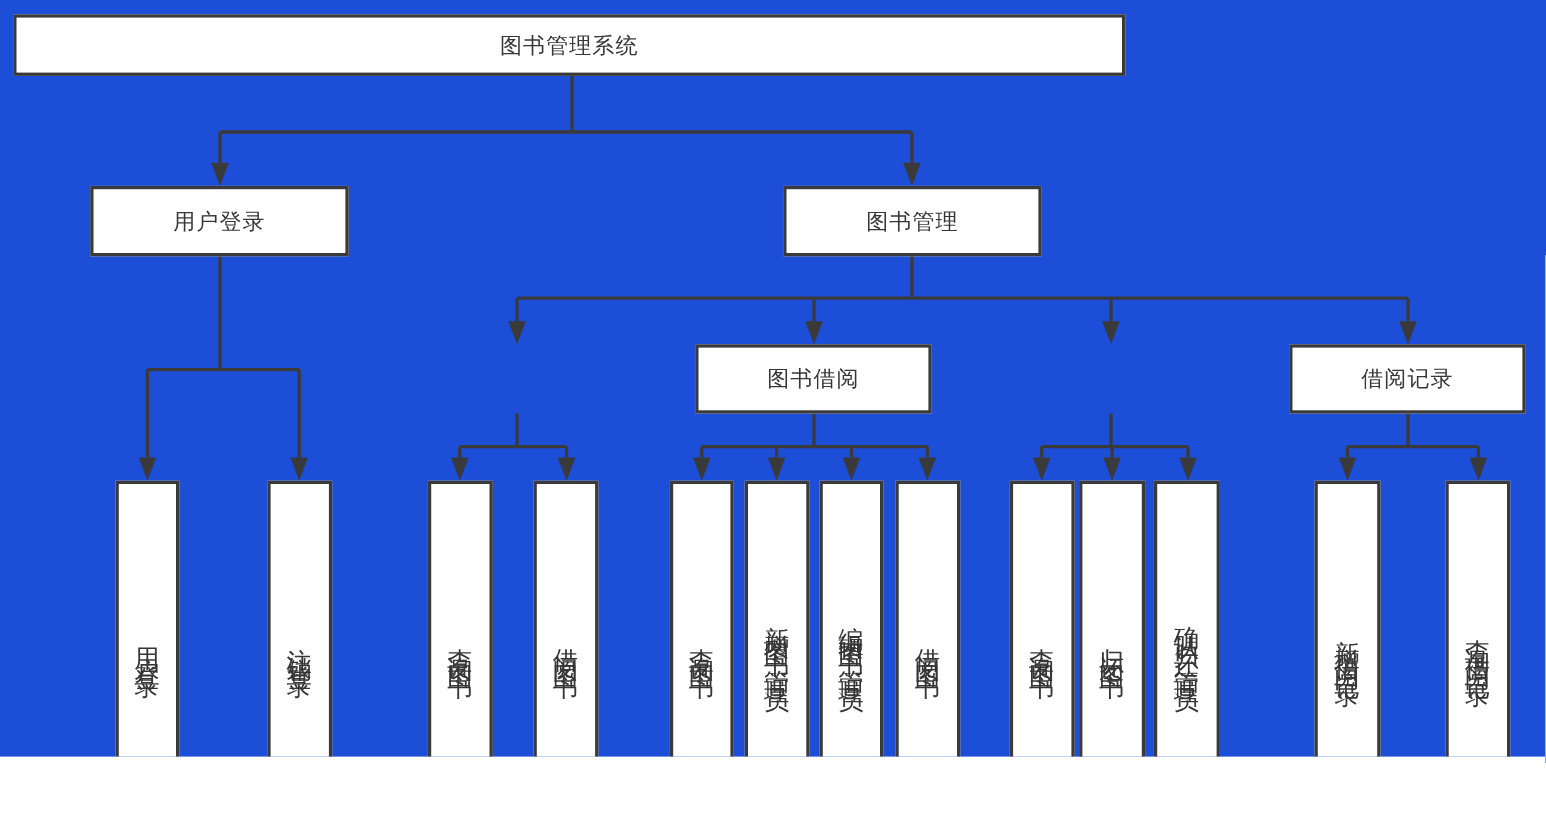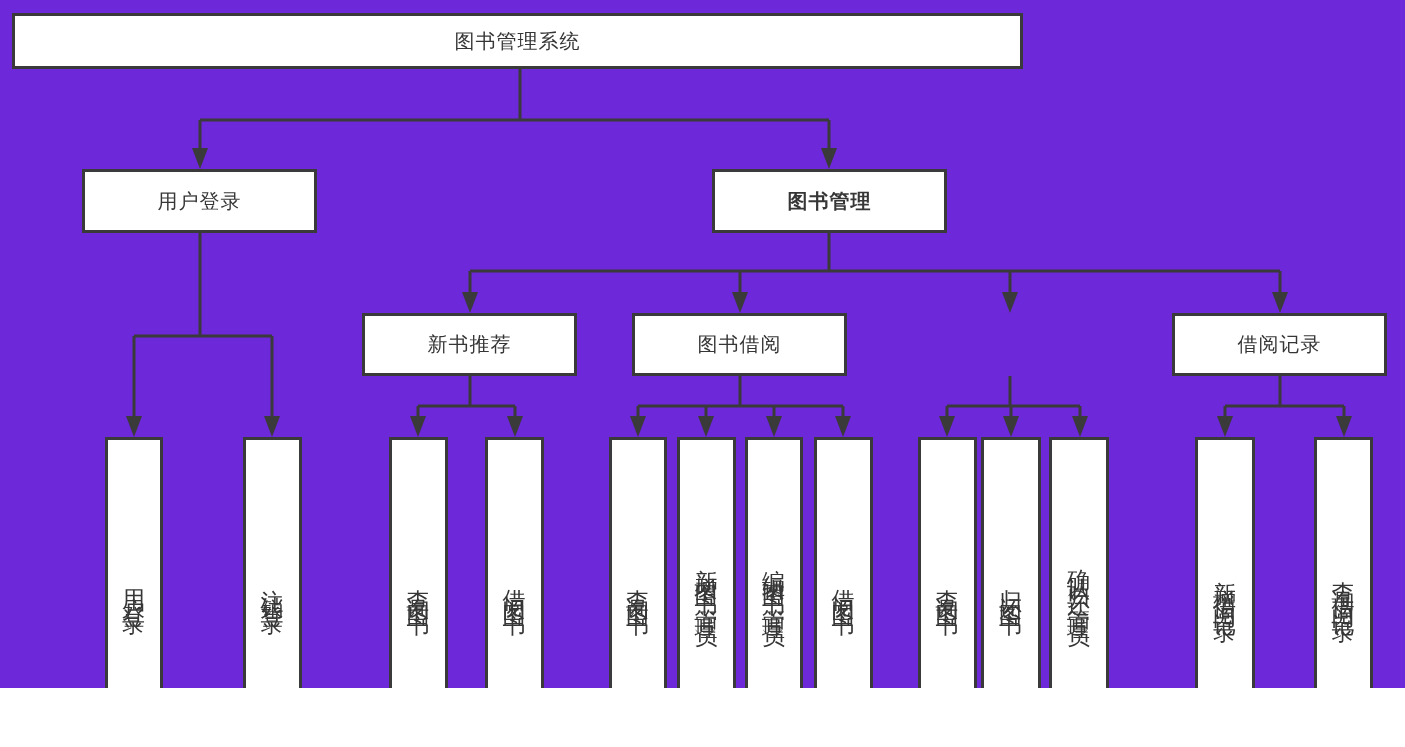--- a/index.html
+++ b/index.html
@@ -1,17 +1,17 @@
 <!DOCTYPE html>
 <html><head>
 <meta charset="utf-8">
 <style>
   html,body{margin:0;padding:0;background:#ffffff;}
   .stage{
-    position:relative;width:1405px;height:688px;background:#6d28d9;
+    position:relative;width:1405px;height:688px;background:#1d4ed8;
     font-family:"Liberation Sans","DejaVu Sans",sans-serif;overflow:hidden;
   }
   .connectors{position:absolute;left:0;top:0;width:1405px;height:747px;}
   .node{
     position:absolute;box-sizing:border-box;border:3px solid #3a3a3a;background:#ffffff;
     display:flex;align-items:center;justify-content:center;color:#363636;
   }
   .node.h{font-size:20px;letter-spacing:1px;white-space:nowrap;}
   .vtext{
     writing-mode:vertical-rl;text-orientation:mixed;
@@ -55,23 +55,22 @@
       <polygon points="1003,416 1019,416 1011,437"></polygon>
       <polygon points="1072,416 1088,416 1080,437"></polygon>
       <polygon points="1217,416 1233,416 1225,437"></polygon>
       <polygon points="1336,416 1352,416 1344,437"></polygon>
     </g>
   </svg>
 
   <div class="node h" style="left:12px;top:13px;width:1011px;height:56px;">图书管理系统</div>
 
   <div class="node h" style="left:82px;top:169px;width:235px;height:64px;">用户登录</div>
-  <div class="node h" style="left:712px;top:169px;width:235px;height:64px;font-weight:bold;">图书管理</div>
+  <div class="node h" style="left:712px;top:169px;width:235px;height:64px;">图书管理</div>
 
-  <div class="node h" style="left:362px;top:313px;width:215px;height:63px;">新书推荐</div>
   <div class="node h" style="left:632px;top:313px;width:215px;height:63px;">图书借阅</div>
   <div class="node h" style="left:1172px;top:313px;width:215px;height:63px;">借阅记录</div>
 
   <div class="node v" style="left:105px;top:437px;width:58px;height:299px;">
     <span class="vtext">用户登录</span>
   </div>
   <div class="node v" style="left:243px;top:437px;width:59px;height:299px;">
     <span class="vtext">注销登录</span>
   </div>
 

